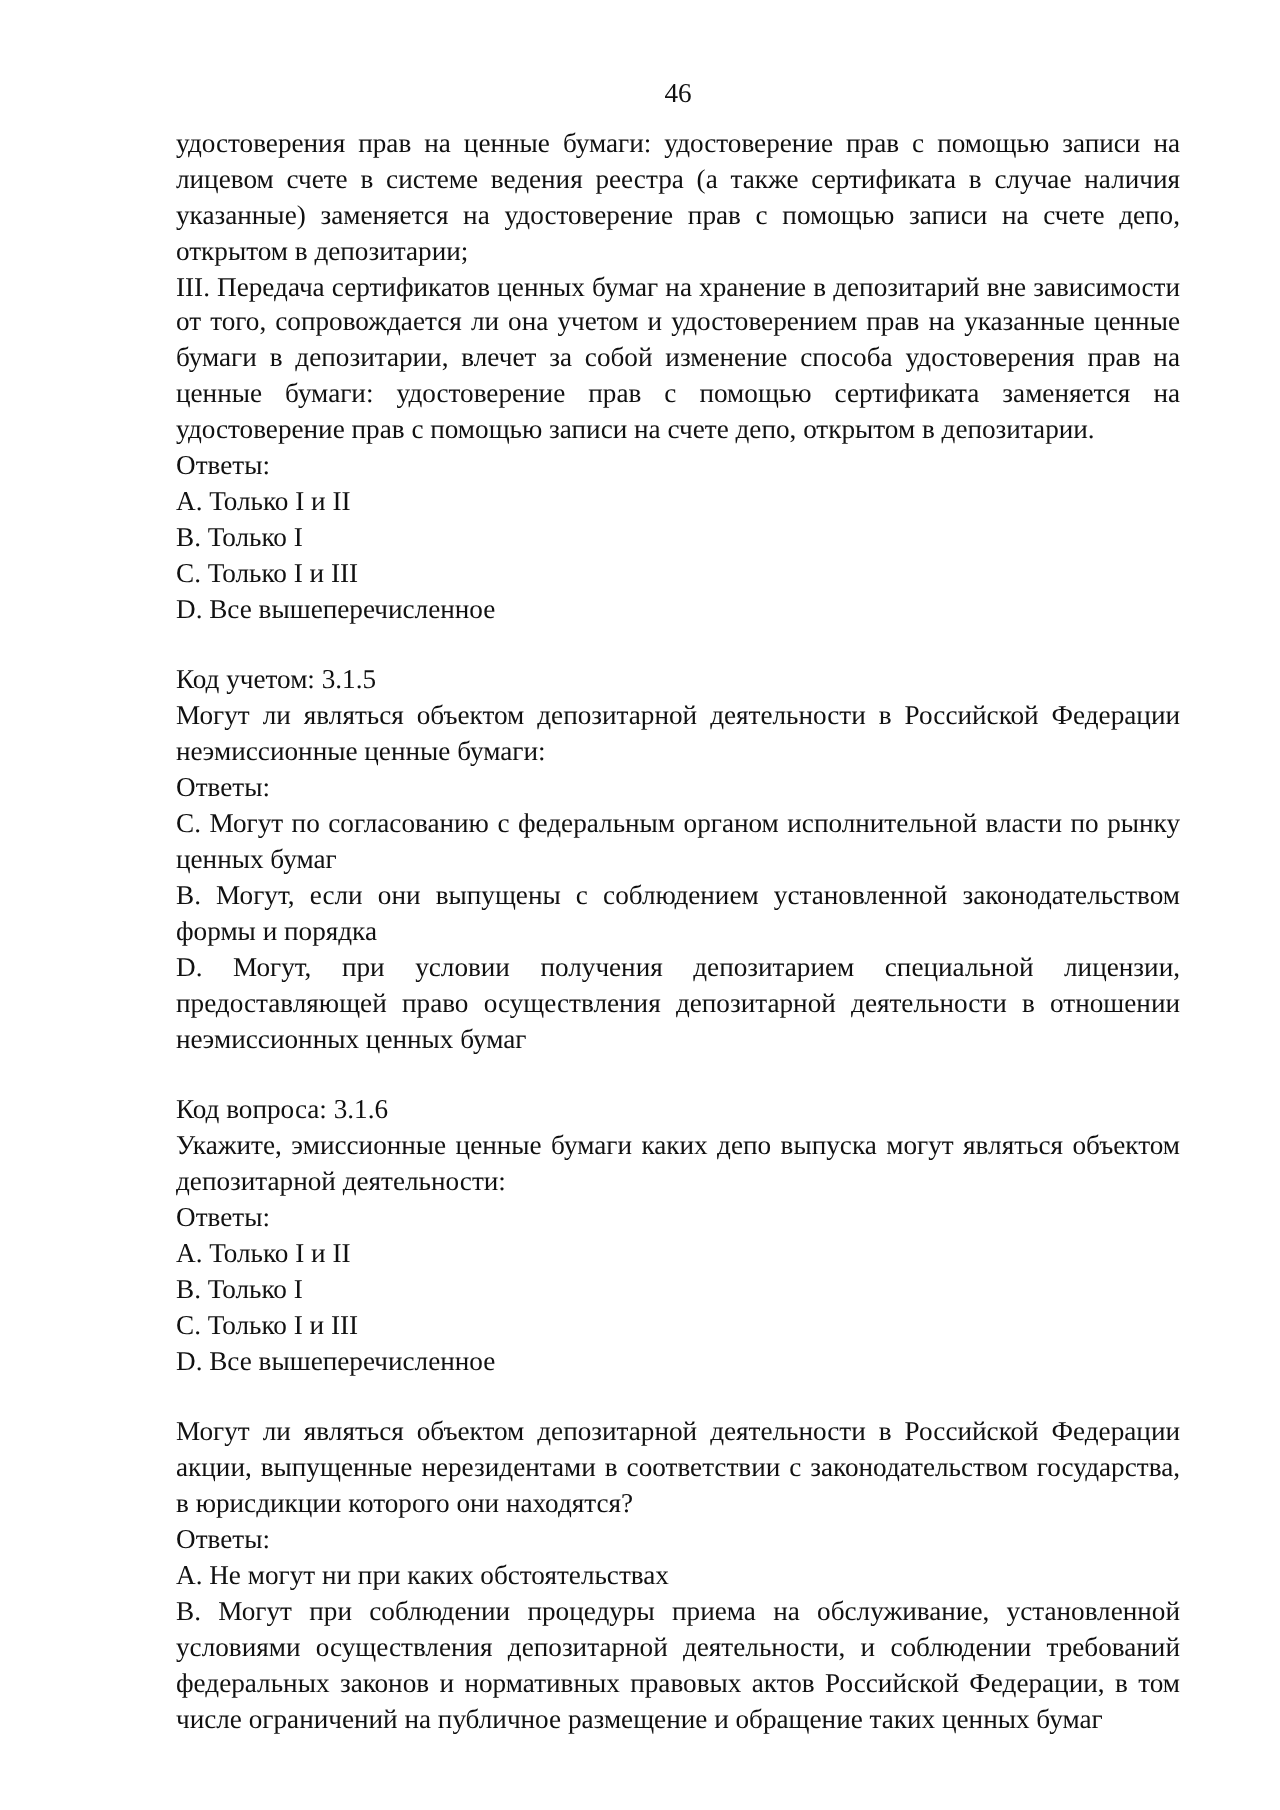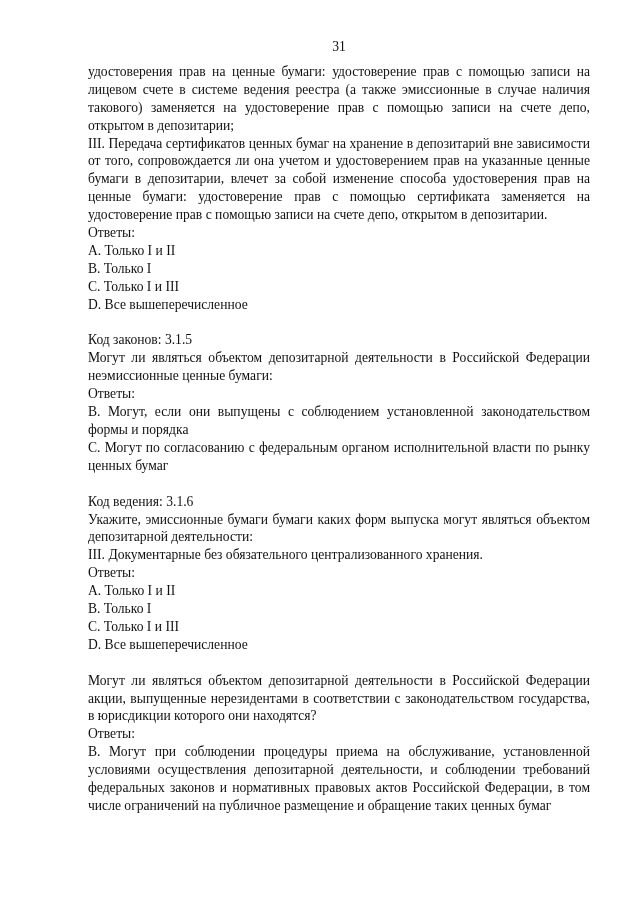--- a/index.html
+++ b/index.html
@@ -11,56 +11,57 @@
     }
     .pagenum { text-align: center; margin-bottom: 7px; }
     .j { text-align: justify; }
     .gap { height: 17.9px; }
     p { margin: 0; }
   </style>
 </head>
 <body>
 
 <div class="page">
-  <div class="pagenum">31</div>
+  <div class="pagenum">46</div>
 
   <div>
-    <p class="j">удостоверения прав на ценные бумаги: удостоверение прав с помощью записи на лицевом счете в системе ведения реестра (а также эмиссионные в случае наличия такового) заменяется на удостоверение прав с помощью записи на счете депо, открытом в депозитарии;</p>
+    <p class="j">удостоверения прав на ценные бумаги: удостоверение прав с помощью записи на лицевом счете в системе ведения реестра (а также сертификата в случае наличия указанные) заменяется на удостоверение прав с помощью записи на счете депо, открытом в депозитарии;</p>
     <p class="j">III. Передача сертификатов ценных бумаг на хранение в депозитарий вне зависимости от того, сопровождается ли она учетом и удостоверением прав на указанные ценные бумаги в депозитарии, влечет за собой изменение способа удостоверения прав на ценные бумаги: удостоверение прав с помощью сертификата заменяется на удостоверение прав с помощью записи на счете депо, открытом в депозитарии.</p>
     <p>Ответы:</p>
     <p>A. Только I и II</p>
     <p>B. Только I</p>
     <p>C. Только I и III</p>
     <p>D. Все вышеперечисленное</p>
   </div>
 
   <div class="gap"></div>
 
   <div>
-    <p>Код законов: 3.1.5</p>
+    <p>Код учетом: 3.1.5</p>
     <p class="j">Могут ли являться объектом депозитарной деятельности в Российской Федерации неэмиссионные ценные бумаги:</p>
     <p>Ответы:</p>
+    <p class="j">C. Могут по согласованию с федеральным органом исполнительной власти по рынку ценных бумаг</p>
     <p class="j">B. Могут, если они выпущены с соблюдением установленной законодательством формы и порядка</p>
-    <p class="j">C. Могут по согласованию с федеральным органом исполнительной власти по рынку ценных бумаг</p>
+    <p class="j">D. Могут, при условии получения депозитарием специальной лицензии, предоставляющей право осуществления депозитарной деятельности в отношении неэмиссионных ценных бумаг</p>
   </div>
 
   <div class="gap"></div>
 
   <div>
-    <p>Код ведения: 3.1.6</p>
-    <p class="j">Укажите, эмиссионные бумаги бумаги каких форм выпуска могут являться объектом депозитарной деятельности:</p>
-    <p>III. Документарные без обязательного централизованного хранения.</p>
+    <p>Код вопроса: 3.1.6</p>
+    <p class="j">Укажите, эмиссионные ценные бумаги каких депо выпуска могут являться объектом депозитарной деятельности:</p>
     <p>Ответы:</p>
     <p>A. Только I и II</p>
     <p>B. Только I</p>
     <p>C. Только I и III</p>
     <p>D. Все вышеперечисленное</p>
   </div>
 
   <div class="gap"></div>
 
   <div>
     <p class="j">Могут ли являться объектом депозитарной деятельности в Российской Федерации акции, выпущенные нерезидентами в соответствии с законодательством государства, в юрисдикции которого они находятся?</p>
     <p>Ответы:</p>
+    <p class="j">A. Не могут ни при каких обстоятельствах</p>
     <p class="j">B. Могут при соблюдении процедуры приема на обслуживание, установленной условиями осуществления депозитарной деятельности, и соблюдении требований федеральных законов и нормативных правовых актов Российской Федерации, в том числе ограничений на публичное размещение и обращение таких ценных бумаг</p>
 
   </div>
 </div>
 
 </body></html>

